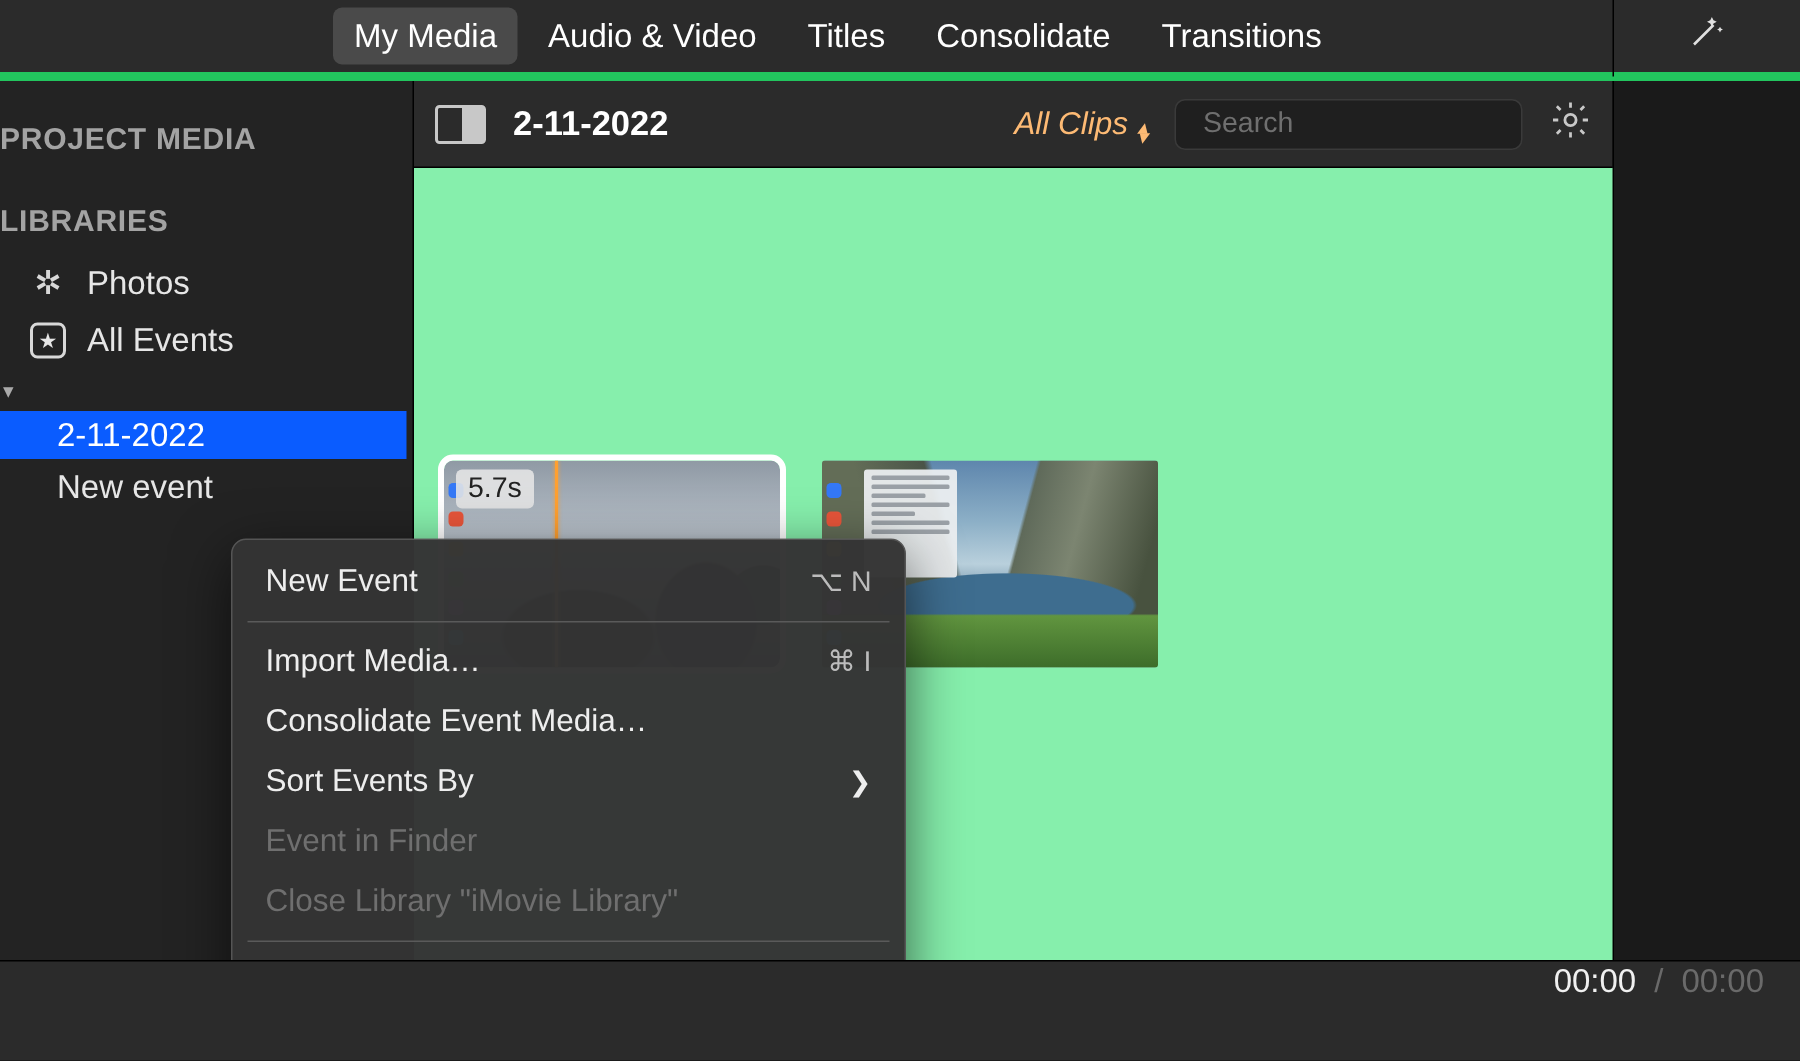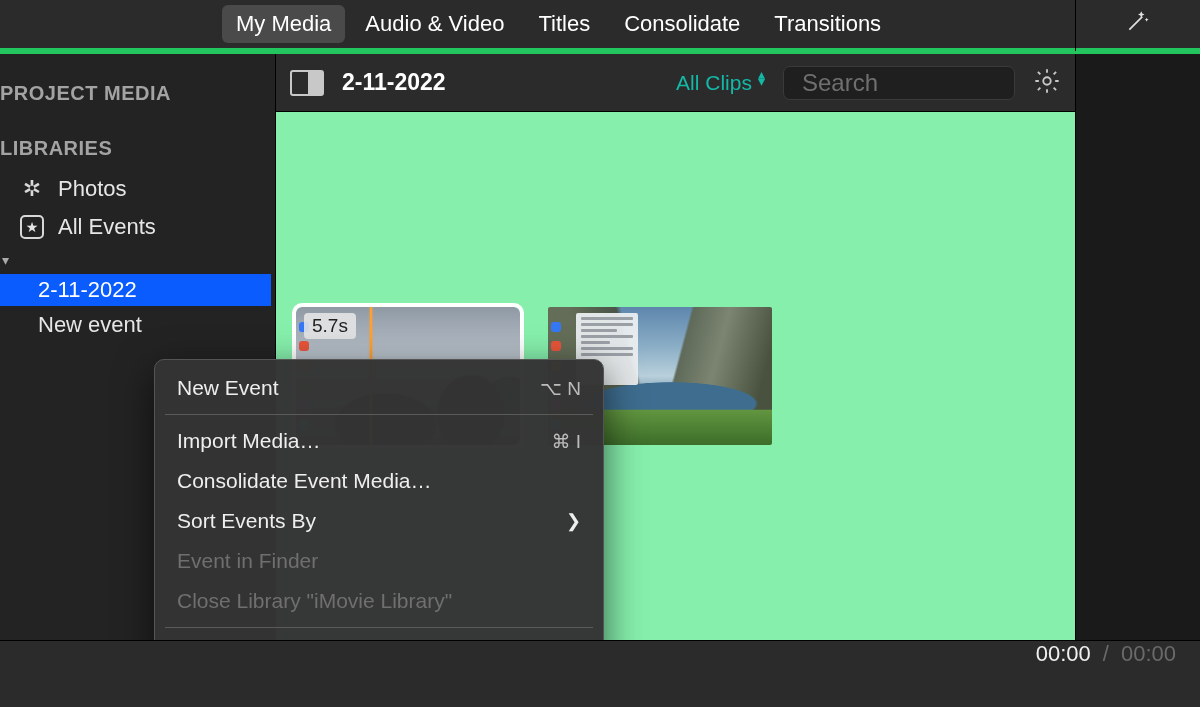--- a/index.html
+++ b/index.html
@@ -45,31 +45,31 @@
     }
     .panel-toggle::before {
       content: ""; position: absolute; left: 16px; top: 0; bottom: 0;
       border-left: 2px solid #c8c8c8;
     }
     .panel-toggle::after {
       content: ""; position: absolute; left: 18px; top: 0; bottom: 0; right: 0;
       background: #c8c8c8;
     }
     .event-title { font-size: 23px; font-weight: 600; color: #fff; }
-    .clip-filter { margin-left: auto; font-size: 21px; color: #14b8a6; display: flex; align-items: flex-start; gap: 6px; cursor: pointer; }
+    .clip-filter { margin-left: auto; font-size: 21px; color: #fdba74; display: flex; align-items: flex-end; gap: 6px; cursor: pointer; font-style: italic; }
     .clip-filter .updown { font-size: 14px; display: flex; flex-direction: column; line-height: 7px; }
     .search-box {
       width: 232px; height: 34px; background: #1f1f1f;
       border: 1px solid #3a3a3a; border-radius: 7px;
       display: flex; align-items: center; gap: 8px; padding: 0 10px;
     }
     .search-box svg { width: 18px; height: 18px; stroke: #888; fill: none; }
     .search-box input {
       flex: 1; background: transparent; border: none; outline: none;
-      font-size: 24px; color: #fde047;
+      font-size: 19px; color: #fde047;
     }
     .search-box input::placeholder { color: #6f6f6f; }
     .gear-btn { color: #c8c8c8; cursor: pointer; }
 
     
     .right-panel {
       position: absolute; right: 0; top: 54px; width: 125px; bottom: 67px;
       background: #1a1a1a; border-left: 1px solid #000;
     }
 

